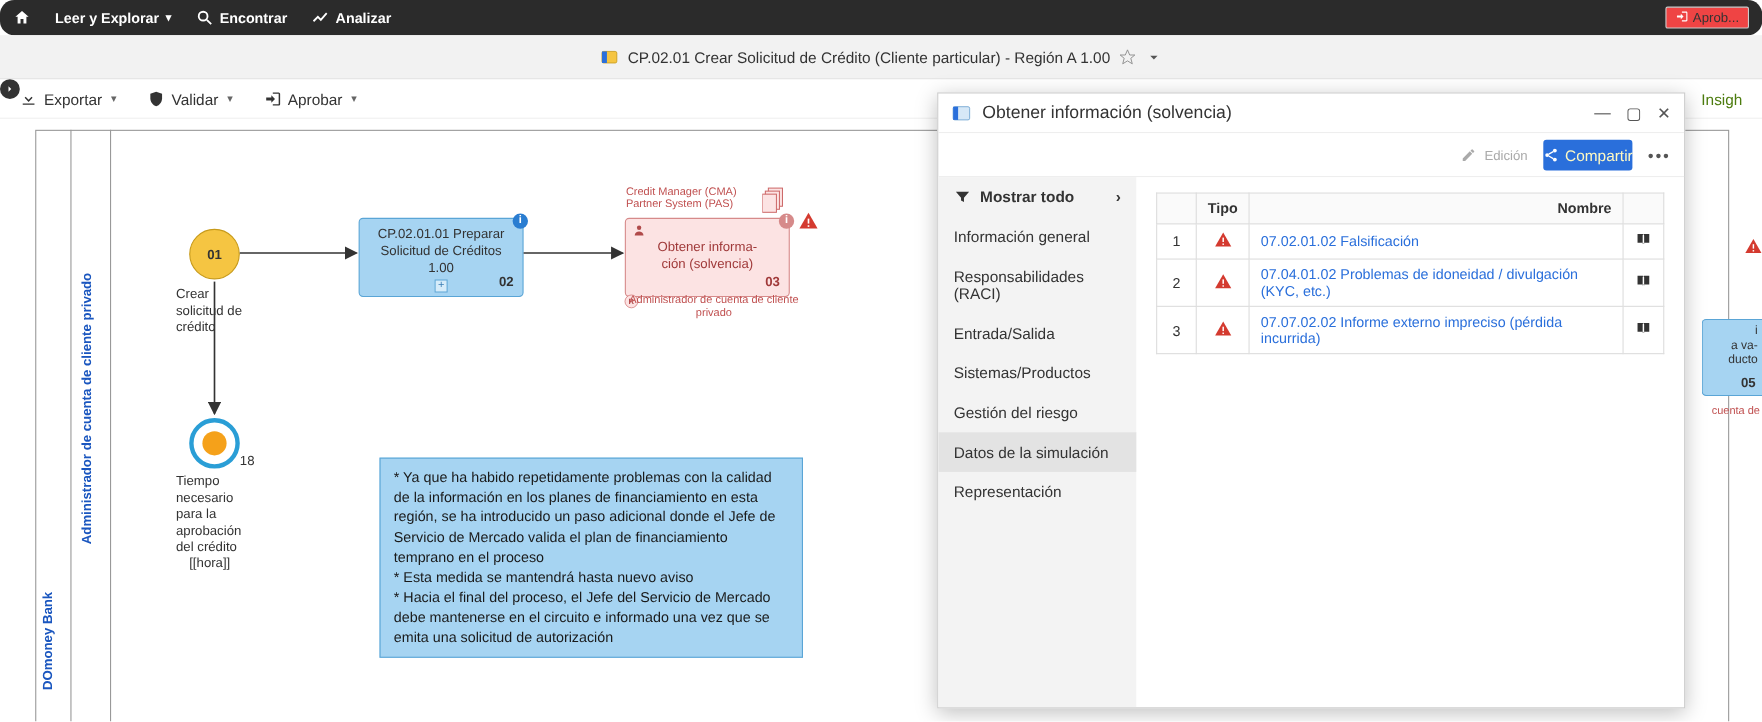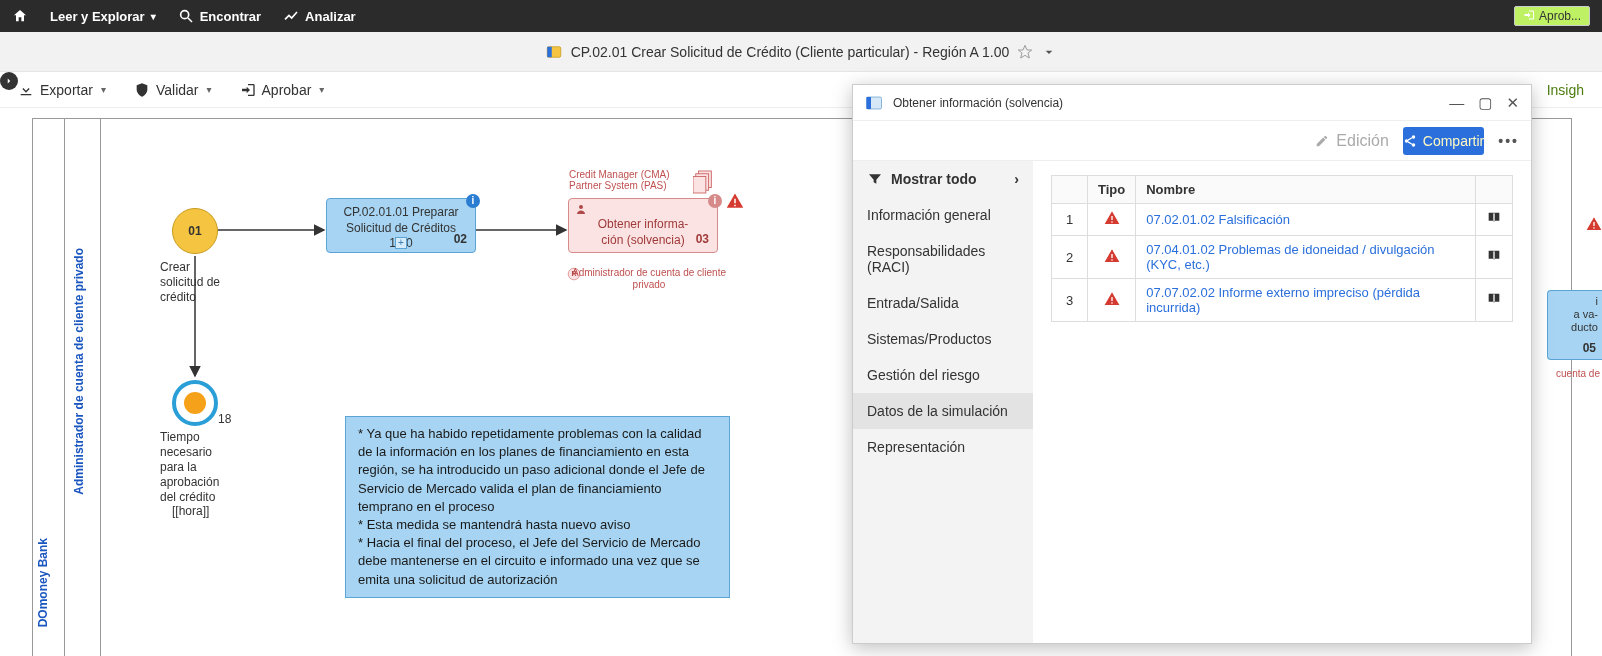--- a/index.html
+++ b/index.html
@@ -1,23 +1,23 @@
 <!DOCTYPE html>
 <html><head>
 <meta charset="utf-8">
 <style>
   * { box-sizing: border-box; margin: 0; padding: 0; font-family: -apple-system, BlinkMacSystemFont, "Segoe UI", Arial, sans-serif; }
   body { width: 1602px; height: 656px; overflow: hidden; background: #fff; position: relative; font-size: 14px; color: #333; }
 
   
-  .topbar { height: 32px; background: #2b2b2b; display: flex; align-items: center; padding: 0 12px; color: #fff; font-size: 13px; }
+  .topbar { height: 32px; background: #2b2b2b; display: flex; align-items: center; padding: 0 12px; color: #fff; font-size: 13px; border-radius: 13px; }
   .topbar .item { display: inline-flex; align-items: center; gap: 6px; margin-right: 22px; cursor: pointer; font-weight: 600; }
   .topbar svg { fill: #fff; }
   .topbar .spacer { flex: 1; }
-  .approve-btn { background: #bef264; color: #333; border: 1px solid #ccc; border-radius: 2px; padding: 2px 8px; font-size: 12px; display: inline-flex; align-items: flex-start; gap: 4px; cursor: pointer; }
+  .approve-btn { background: #ef4444; color: #333; border: 1px solid #ccc; border-radius: 2px; padding: 2px 8px; font-size: 12px; display: inline-flex; align-items: flex-start; gap: 4px; cursor: pointer; }
 
   
   .titlebar { height: 40px; background: #f2f2f2; border-bottom: 1px solid #e5e5e5; display: flex; align-items: center; justify-content: center; font-size: 14px; gap: 8px; }
   .titlebar .title-text { font-weight: 400; }
   .titlebar svg.star { fill: none; stroke: #888; stroke-width: 1.2; }
 
   
   .side-handle { position: absolute; left: 0; top: 72px; width: 18px; height: 18px; background: #333; border-radius: 50%; display:flex; align-items:center; justify-content:center; color:#fff; font-size:12px; cursor:pointer; z-index: 5;}
 
   
@@ -34,21 +34,21 @@
   .lane-label.bank { left: 36px; top: 430px; }
   .lane-label.admin { left: 72px; top: 140px; font-weight: 600; }
 
   .lane-inner { position:absolute; left: 64px; top:10px; width:1508px; height:540px; border-left:1px solid #999; }
   .lane-inner2 { position:absolute; left: 100px; top:10px; width:1472px; height:540px; border-left:1px solid #999; }
 
   
   .start-event { position:absolute; width:46px; height:46px; border-radius:50%; background:#f5c542; border:1px solid #c79a1a; display:flex; align-items:center; justify-content:center; font-size:12px; font-weight:600;}
   .shape-label { position:absolute; font-size:12px; color:#333; line-height:1.25; }
 
-  .task { position:absolute; width:150px; height:55px; border-radius:4px; background:#a6d4f2; border:1px solid #5aa5d6; font-size:12px; text-align:center; padding:6px 8px 0 8px; line-height:1.3; }
+  .task { position:absolute; width:150px; height:72px; border-radius:4px; background:#a6d4f2; border:1px solid #5aa5d6; font-size:12px; text-align:center; padding:6px 8px 0 8px; line-height:1.3; }
   .task .num { position:absolute; right:8px; bottom:4px; font-weight:600; font-size:12px;}
   .task .plus { position:absolute; left:50%; bottom:3px; transform:translateX(-50%); width:12px; height:12px; border:1px solid #5aa5d6; background:#d6ecfa; font-size:10px; line-height:10px; text-align:center; color:#3a7db5;}
   .task .info-dot { position:absolute; right:-5px; top:-5px; width:14px; height:14px; border-radius:50%; background:#2a7dd1; color:#fff; font-size:10px; font-weight:700; text-align:center; line-height:14px;}
 
   .task.red { background:#fce3e3; border:1px solid #d68a8a; color:#a03a3a; }
   .task.red .role-text { position:absolute; top:-30px; left:0; font-size:10px; color:#c05050; line-height:1.1; text-align:left;}
   .task.red .doc-icon { position:absolute; right:2px; top:-30px; }
   .task.red .user-icon { position:absolute; left:6px; top:4px;}
   .task.red .below-text { position:absolute; top:68px; left:0; width:160px; font-size:10px; color:#c05050; text-align:center; line-height:1.2;}
   .task.red .r-badge { position:absolute; top:68px; left:-2px;}
@@ -62,21 +62,21 @@
 
   
   svg.flows { position:absolute; left:0; top:0; width:100%; height:100%; pointer-events:none; }
 
   
   .panel { position:absolute; right:70px; top:84px; width:680px; height:560px; background:#fff; border:1px solid #ccc; box-shadow:0 4px 18px rgba(0,0,0,0.25); display:flex; flex-direction:column; z-index:20;}
   .panel-title { height:36px; display:flex; align-items:center; padding:0 12px; font-size:15px; gap:10px; border-bottom:1px solid #eee;}
   .panel-title .wincontrols { margin-left:auto; display:flex; gap:14px; color:#555;}
   .panel-title .wincontrols span { cursor:pointer; }
   .panel-toolbar { height:40px; display:flex; align-items:center; justify-content:flex-end; padding:0 12px; gap:14px; border-bottom:1px solid #eee;}
-  .panel-toolbar .edit { color:#aaa; display:inline-flex; align-items:center; gap:7px; font-size:16px;}
+  .panel-toolbar .edit { color:#aaa; display:inline-flex; align-items:center; gap:7px; font-size:12px;}
   .panel-toolbar .share { background:#2a6fdb; color:#fef9c3; border-radius:3px; padding:6px 0; font-size:14px; display:inline-flex; align-items:center; gap:6px; cursor:pointer;}
   .panel-toolbar .more { cursor:pointer; color:#555; letter-spacing:2px; font-weight:700;}
 
   .panel-body { flex:1; display:flex; overflow:hidden;}
   .panel-nav { width:180px; background:#f3f3f3; display:flex; flex-direction:column; font-size:14px;}
   .panel-nav .navitem { padding:10px 14px; cursor:pointer; color:#333; display:flex; align-items:center; gap:8px;}
   .panel-nav .navitem.sel { background:#e3e3e3; }
   .panel-nav .navitem.header { font-weight:700; justify-content:space-between;}
   .panel-content { flex:1; padding:14px 18px; overflow:auto;}
   .panel-content h4 { font-size:15px; font-weight:600; margin-bottom:10px; display:flex; align-items:center; gap:8px;}
@@ -277,21 +277,21 @@
     <line x1="195" y1="148" x2="195" y2="268" stroke="#333" stroke-width="1.5" marker-end="url(#arr)"></line>
   </svg>
 </div>
 
 <div class="panel">
   <div class="panel-title">
     <svg width="18" height="18" viewBox="0 0 24 24">
         <rect x="2" y="4" width="20" height="16" rx="2" fill="#d6e8f7" stroke="#6aa0cf"></rect>
         <rect x="2" y="4" width="6" height="16" fill="#2a6fdb"></rect>
       </svg>
-    <span style="font-size:12px;">Obtener información (solvencia)</span>
+    <span style="font-size:16px;">Obtener información (solvencia)</span>
     <div class="wincontrols">
       <span>—</span>
       <span>▢</span>
       <span>✕</span>
     </div>
   </div>
   <div class="panel-toolbar">
     <span class="edit">
       <svg width="14" height="14" viewBox="0 0 24 24" fill="#aaa">
           <path d="M3 17.25V21h3.75L17.8 9.94l-3.75-3.75L3 17.25zM20.7 7.04a1 1 0 000-1.41l-2.34-2.34a1 1 0 00-1.41 0l-1.83 1.83 3.75 3.75 1.83-1.83z"></path>
@@ -342,21 +342,21 @@
       <div class="navitem">
           <span>Representación</span>
         </div>
     </div>
     <div class="panel-content">
       <table class="risks">
         <thead>
           <tr>
             <th></th>
             <th>Tipo</th>
-            <th style="text-align:left;">Nombre</th>
+            <th style="text-align:right;">Nombre</th>
             <th></th>
           </tr>
         </thead>
         <tbody id="risk-rows">
             <tr>
               <td class="idx">1</td>
               <td class="tipo"><svg width="16" height="16" viewBox="0 0 24 24">
                   <path d="M12 2L1 21h22L12 2z" fill="#d43a2f"></path>
                   <rect x="11" y="9" width="2" height="6" fill="#fff"></rect>
                   <rect x="11" y="17" width="2" height="2" fill="#fff"></rect>

